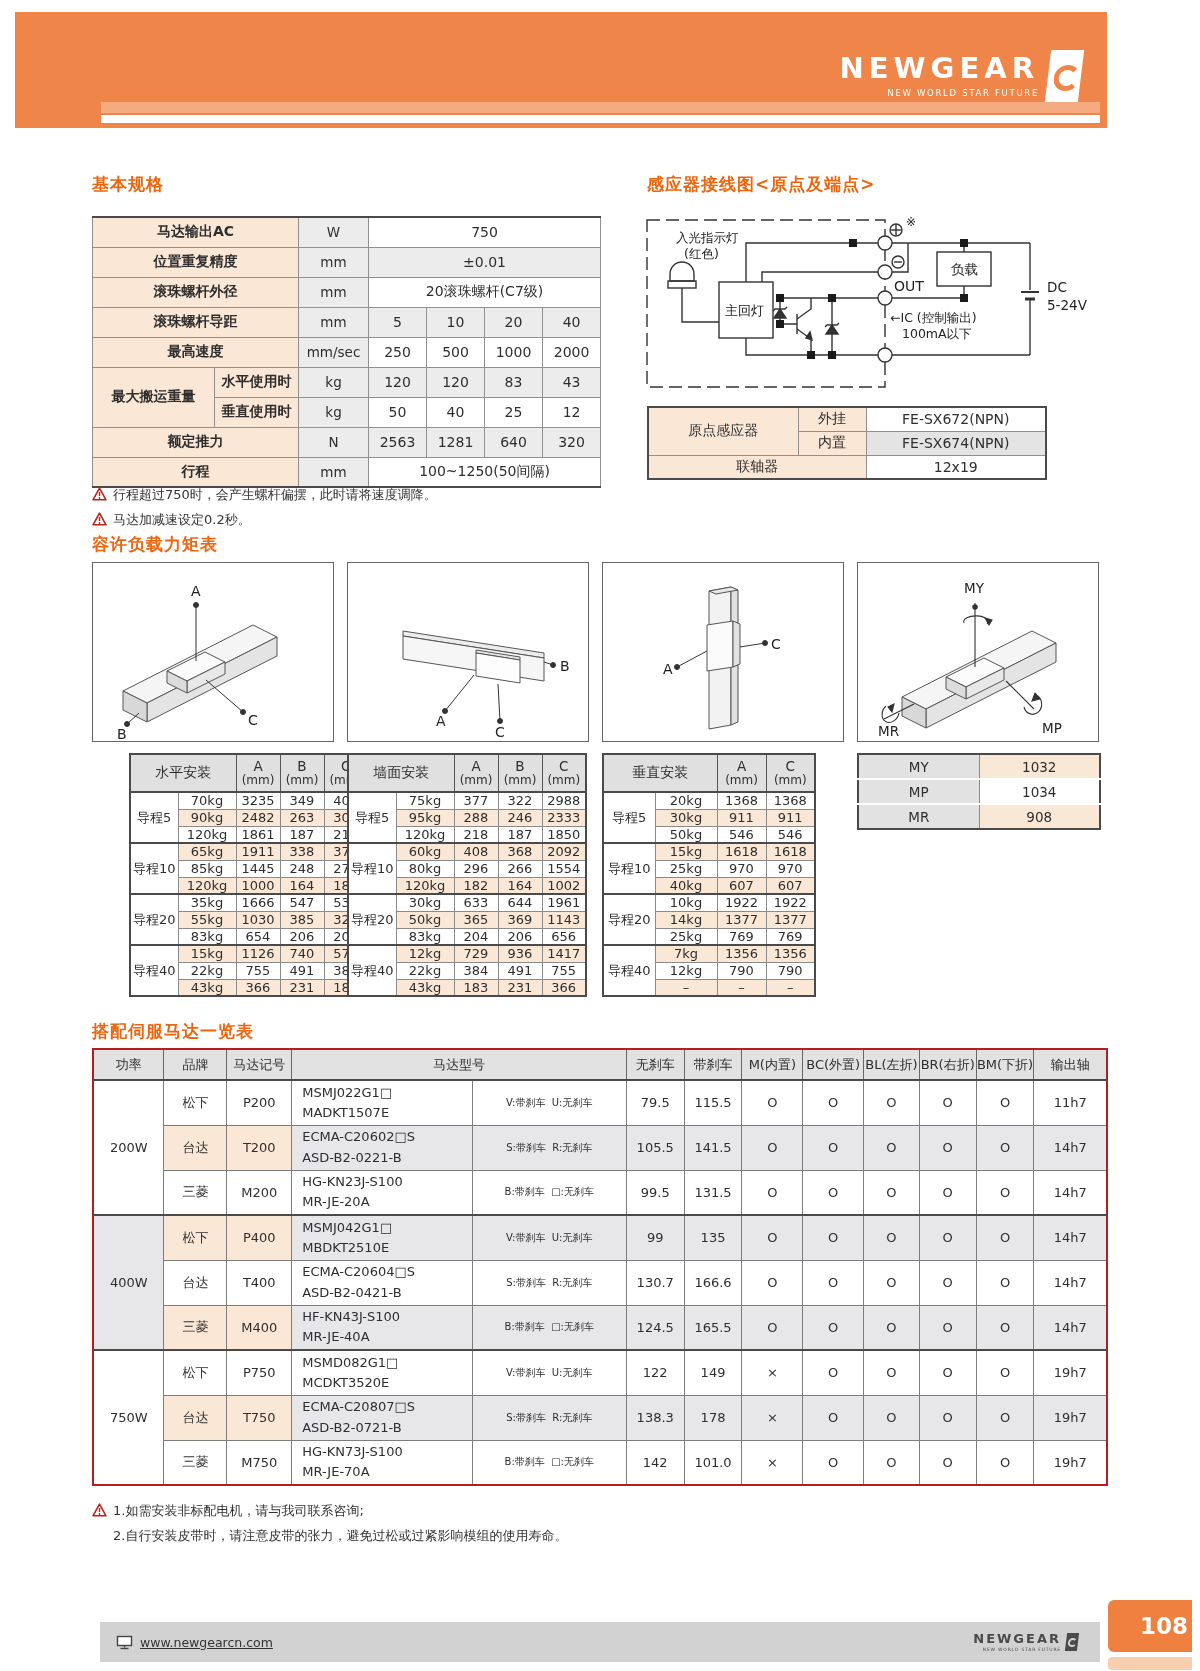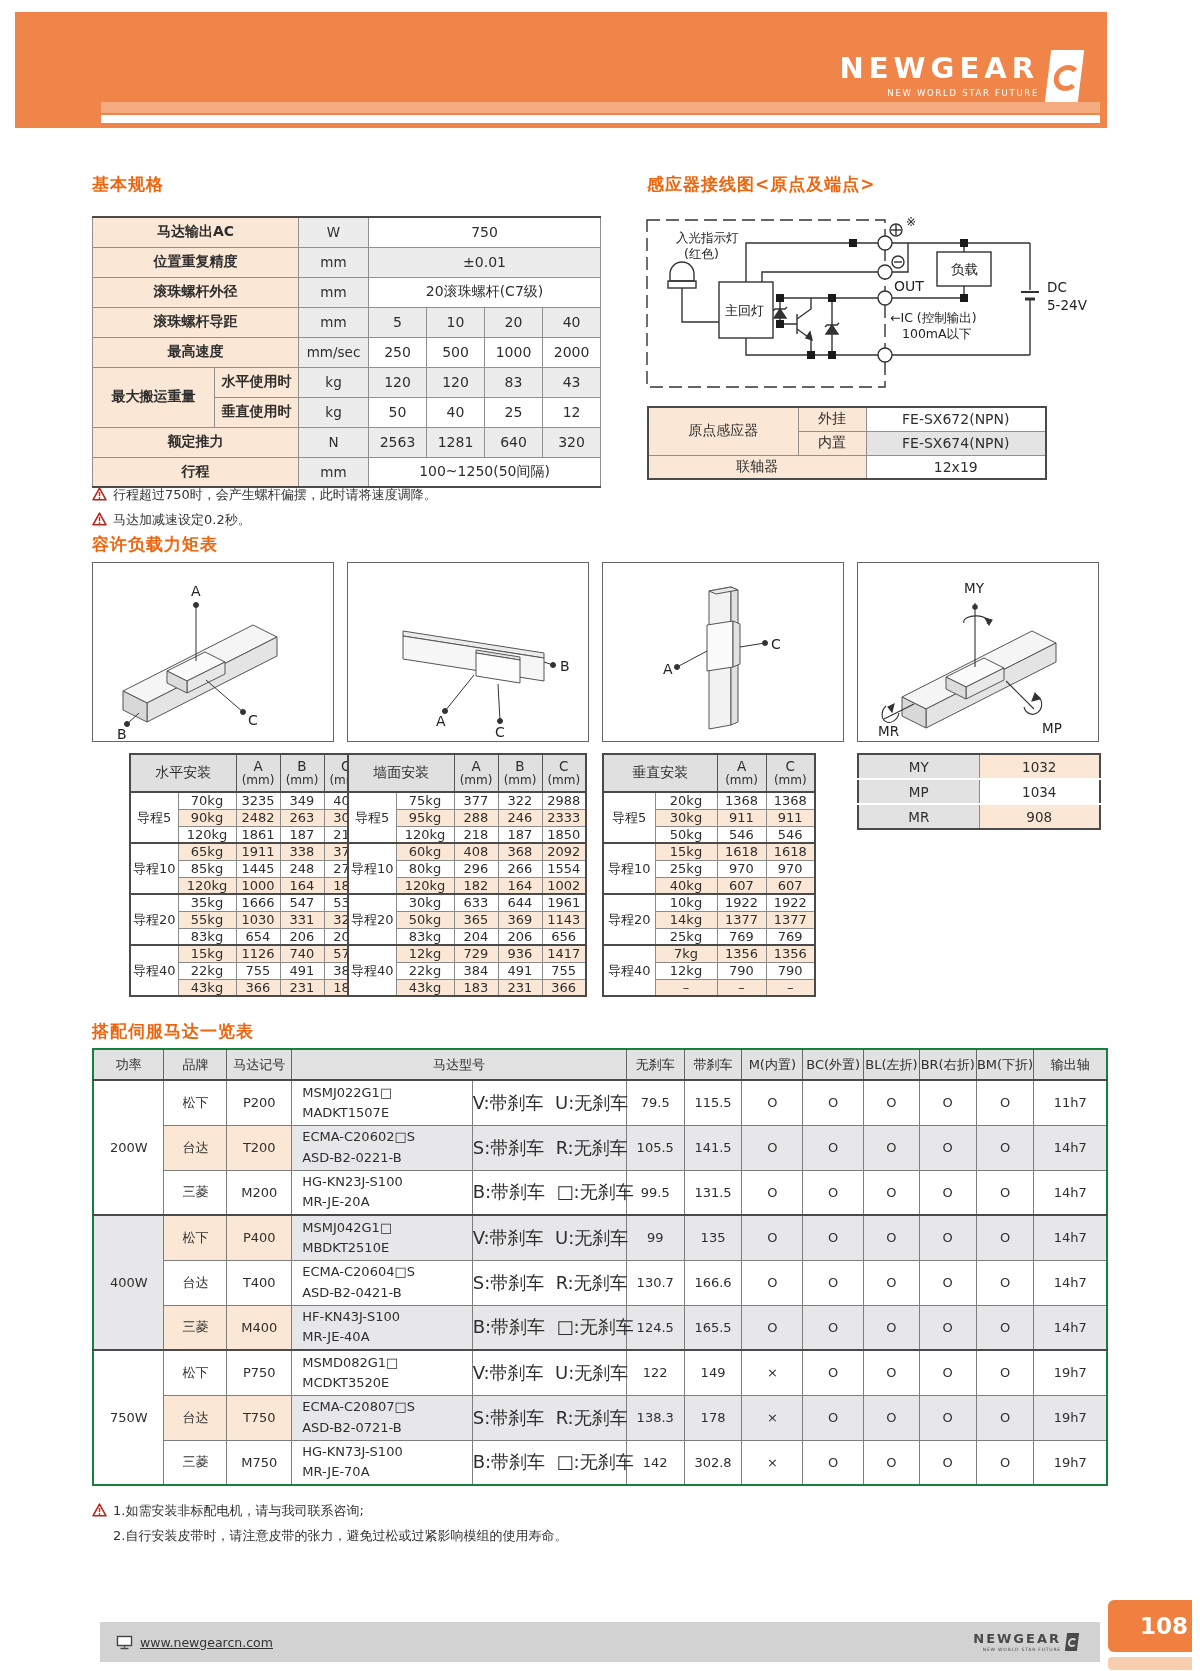--- a/index.html
+++ b/index.html
@@ -53,25 +53,25 @@
   .load-table tr.peach td.d{background:#fbe7d5;}
   .load-table tr.gstart td{border-top:2px solid #4a4a4a;}
 
   .my-table{width:242px;border:2px solid #4a4a4a;}
   .my-table td{border:1px solid #8a8a8a;height:25px;text-align:center;font-size:13.5px;padding:0;}
   .my-table td.mlbl{background:#e2e2e2;}
   .my-table tr.peach td.mval{background:#fbe7d5;}
   .my-table tr + tr td{border-top:2px solid #fff;}
 
   
-  .motor-table{width:1016px;border:2px solid #15803d;}
+  .motor-table{width:1016px;border:2px solid #b91c1c;}
   .motor-table th{background:#e2e2e2;border:1px solid #666;height:31px;font-weight:normal;font-size:13px;padding:0;}
   .motor-table td{border:1px solid #7d7d7d;height:45px;text-align:center;font-size:13px;padding:0;}
   .motor-table td.model{text-align:left;padding-left:10px;line-height:1.55;font-size:13px;}
-  .motor-table td.brakecell{font-size:18px;white-space:pre;}
+  .motor-table td.brakecell{font-size:10px;white-space:pre;}
   .motor-table tr.sh td{background:#e7e7e9;}
   .motor-table tr.sh td.bcell{background:#fbe7d5;}
   .motor-table td.power{background:#fff;}
   .motor-table tr.gstart td{border-top:2px solid #4a4a4a;}
 
   
   .foot-bar{position:absolute;left:100px;top:1622px;width:1000px;height:40px;background:#d2d2d2;display:flex;align-items:center;justify-content:space-between;padding:0 22px 0 16px;}
   .foot-left{display:flex;align-items:center;gap:7px;}
   .foot-link{font-size:12.5px;color:#333;text-decoration:underline;}
   .foot-logo{display:flex;align-items:center;gap:5px;}
@@ -469,21 +469,21 @@
       <tr class="gstart">
         <td class="lead" rowspan="3">导程20</td>
         <td class="d">35kg</td>
         <td class="d">1666</td>
         <td class="d">547</td>
         <td class="d">538</td>
       </tr>
       <tr class="peach">
         <td class="d">55kg</td>
         <td class="d">1030</td>
-        <td class="d">331</td>
+        <td class="d">385</td>
         <td class="d">328</td>
       </tr>
       <tr>
         <td class="d">83kg</td>
         <td class="d">654</td>
         <td class="d">206</td>
         <td class="d">204</td>
       </tr>
       <tr class="gstart peach">
         <td class="lead" rowspan="3">导程40</td>
@@ -893,21 +893,21 @@
       </tr>
       <tr>
         <td class="bcell">三菱</td>
         <td class="bcell">M750</td>
         <td class="model">
           <div>HG-KN73J-S100</div>
           <div>MR-JE-70A</div>
         </td>
         <td class="brakecell">B:带刹车  □:无刹车</td>
         <td>142</td>
-        <td>302.8</td>
+        <td>101.0</td>
         <td>×</td>
         <td>O</td>
         <td>O</td>
         <td>O</td>
         <td>O</td>
         <td>19h7</td>
       </tr>
     </tbody>
 </table>
 <div class="notes" style="left:92px;top:1502px;" id="servo-notes">

